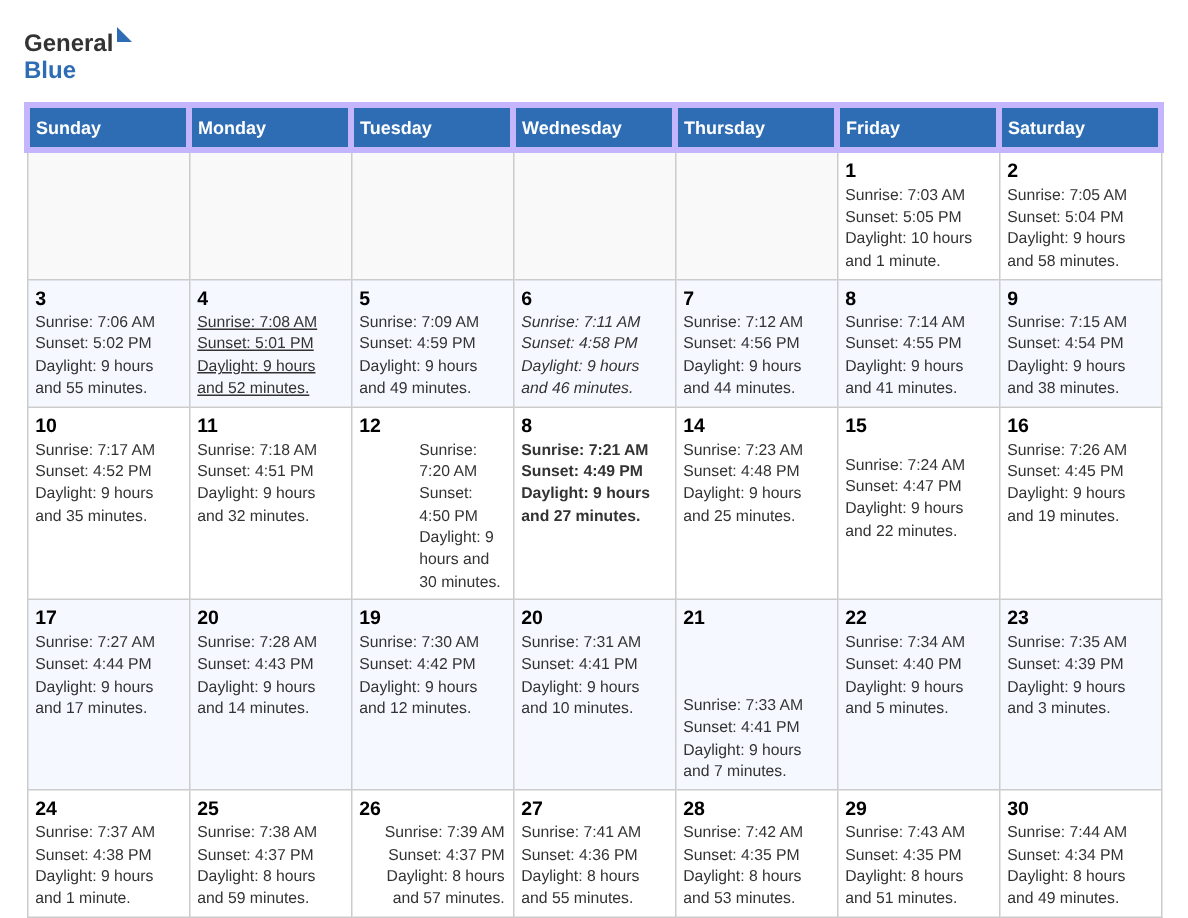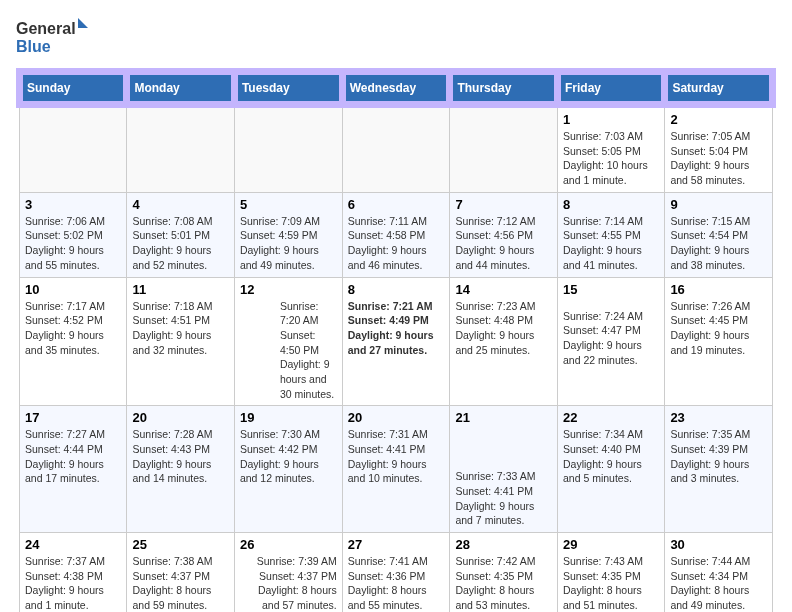--- a/index.html
+++ b/index.html
@@ -37,21 +37,21 @@
       width: 100%;
       border-collapse: collapse;
       font-size: 11px;
     }
     .calendar th {
       background-color: #2e6db4;
       color: #fff;
       padding: 6px 4px;
       text-align: left;
       font-size: 12px;
-      border: 7px solid #c4b5fd;
+      border: 4px solid #c4b5fd;
     }
     .calendar td {
       border: 1px solid #ccc;
       padding: 4px 5px;
       vertical-align: top;
       min-height: 80px;
       width: 108px;
       background: #fff;
     }
     .calendar td.empty {
@@ -123,33 +123,33 @@
       </tr>
       <tr>
         <td>
           <span class="day-num">3</span>
           <div class="day-info" style="white-space: pre-line;">Sunrise: 7:06 AM
 Sunset: 5:02 PM
 Daylight: 9 hours and 55 minutes.</div>
         </td>
         <td>
           <span class="day-num">4</span>
-          <div class="day-info" style="white-space: pre-line;">Sunrise: 7:08 AM
+          <div class="day-info" style="white-space: pre-line; text-decoration: underline;">Sunrise: 7:08 AM
 Sunset: 5:01 PM
 Daylight: 9 hours and 52 minutes.</div>
         </td>
         <td>
           <span class="day-num">5</span>
           <div class="day-info" style="white-space: pre-line;">Sunrise: 7:09 AM
 Sunset: 4:59 PM
 Daylight: 9 hours and 49 minutes.</div>
         </td>
         <td>
           <span class="day-num">6</span>
-          <div class="day-info" style="white-space: pre-line;">Sunrise: 7:11 AM
+          <div class="day-info" style="white-space: pre-line; font-style: italic;">Sunrise: 7:11 AM
 Sunset: 4:58 PM
 Daylight: 9 hours and 46 minutes.</div>
         </td>
         <td>
           <span class="day-num">7</span>
           <div class="day-info" style="white-space: pre-line;">Sunrise: 7:12 AM
 Sunset: 4:56 PM
 Daylight: 9 hours and 44 minutes.</div>
         </td>
         <td>

